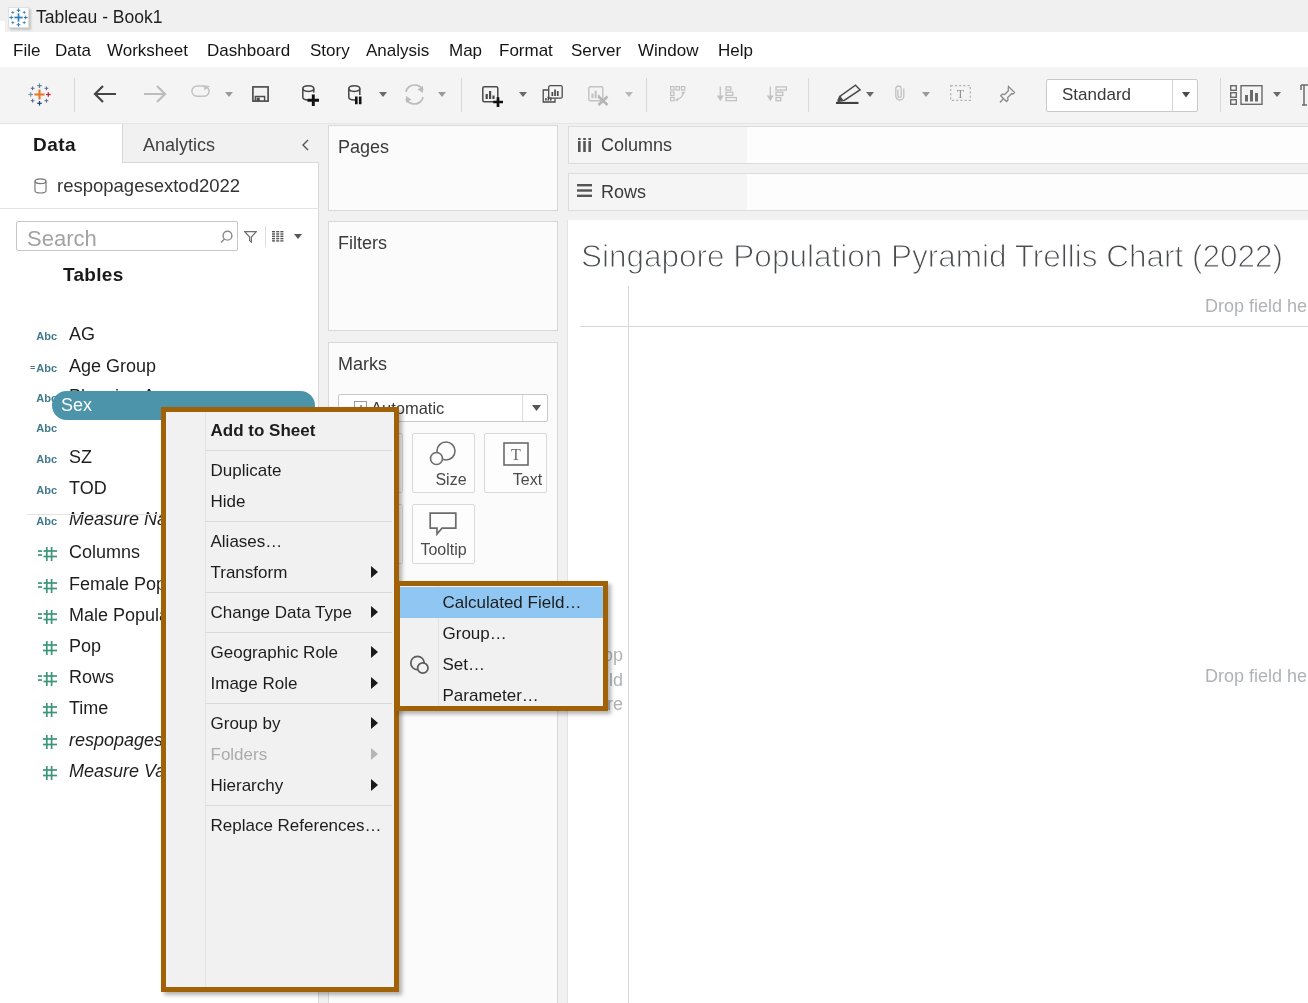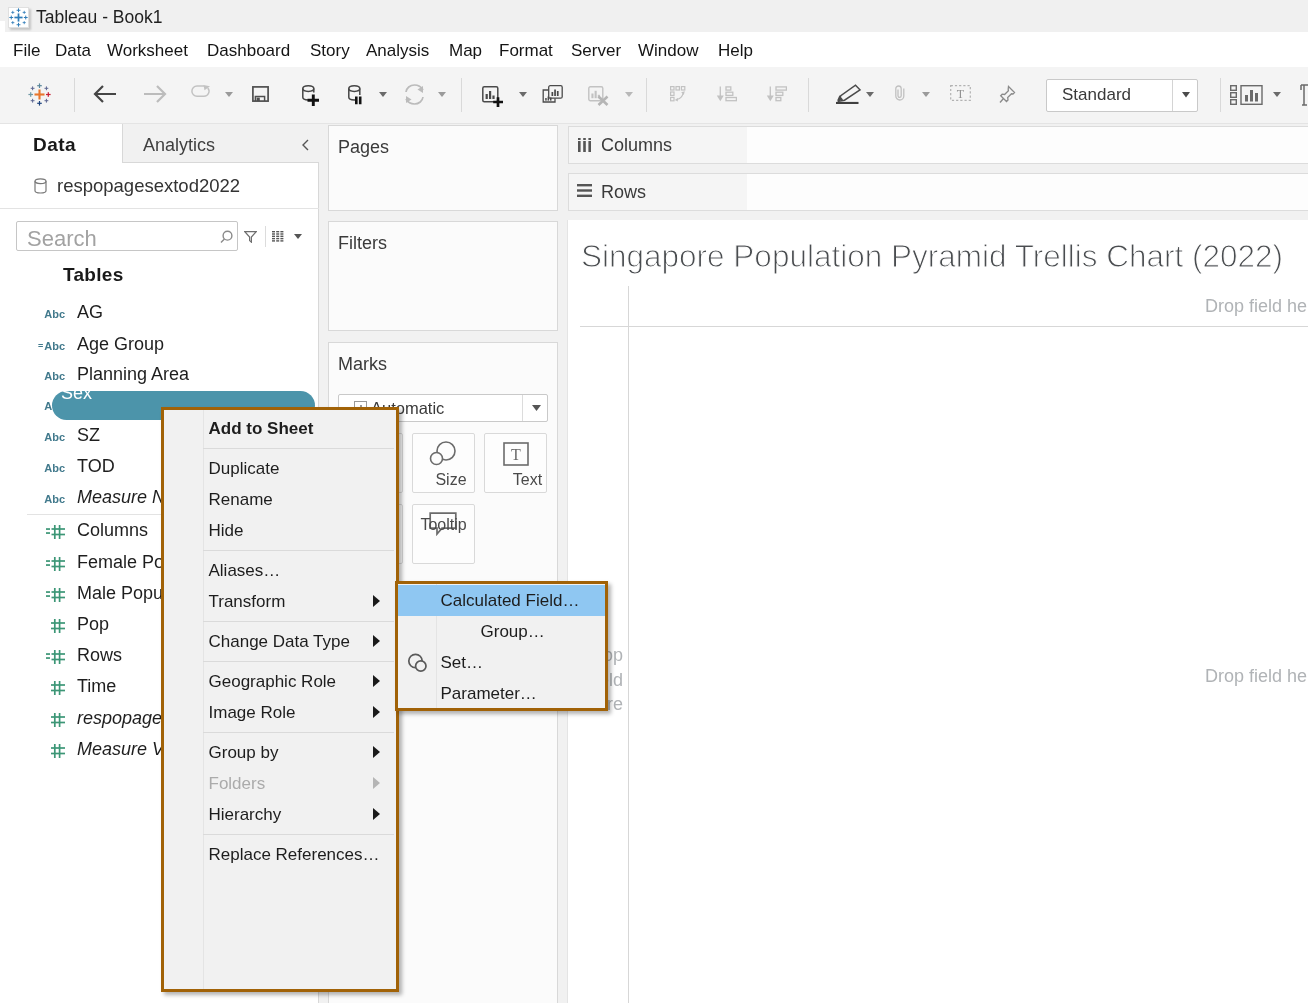--- a/index.html
+++ b/index.html
@@ -306,21 +306,21 @@
       <rect x="8.4" y="9.2" width="3" height="1.4"></rect>
   </g>
 </svg>
 <svg class="abs" style="left:294px;top:234px;" width="8" height="5" viewBox="0 0 8 5">
     <polygon points="0,0 8,0 4,5" fill="#555"></polygon>
   </svg>
 
 <div class="abs" style="left:33px;top:264px;font-size:19px;font-weight:bold;letter-spacing:0.3px;color:#191919;margin-left:30px;">Tables</div>
 
 <style>
-  .fld { position:absolute; left:16px; width:270px; height:31px; }
+  .fld { position:absolute; left:8px; width:270px; height:31px;margin-top:22px; }
   .fld .ic { position:absolute; left:27px; width:22px; top:0; height:31px; display:flex; align-items:center; justify-content:flex-end; }
   .fld .tx { position:absolute; left:61px; top:4px; font-size:18px; color:#1e1e1e; white-space:nowrap; }
   .abc { font-size:11px; font-weight:bold; color:#41798c; letter-spacing:0; }
   .eq  { font-size:9px; font-weight:bold; margin-right:1px; position:relative; top:-1px; }
   .it { font-style:italic; }
 </style>
 <div class="fld" style="top:298px;">
     <span class="ic">
       <span class="abc">Abc</span>
     </span>
@@ -518,21 +518,21 @@
   </svg>
 <div class="mlbl" style="left:412px;top:471px;padding-left:15px;">Size</div>
 <svg class="abs" style="left:503px;top:442px;" width="26" height="24" viewBox="0 0 26 24">
     <rect x="1" y="1" width="24" height="22" fill="none" stroke="#6b6b6b" stroke-width="1.6"></rect>
     <text x="13" y="18" font-size="16" font-family="Liberation Serif, serif" fill="#6b6b6b" text-anchor="middle">T</text>
   </svg>
 <div class="mlbl" style="left:496px;top:471px;">Text</div>
 <svg class="abs" style="left:429px;top:512px;" width="28" height="24" viewBox="0 0 28 24">
     <path d="M1.2 1.2 H26.8 V16.2 H13 L8 22 V16.2 H1.2 Z" fill="none" stroke="#6b6b6b" stroke-width="1.7"></path>
   </svg>
-<div class="mlbl" style="left:412px;top:516px;">Tooltip</div>
+<div class="mlbl" style="left:412px;top:541px;">Tooltip</div>
 
 <div class="abs" style="left:568px;top:126px;width:740px;height:38px;background:#f5f5f5;border:1px solid #dcdcdc;border-right:none;"></div>
 <div class="abs" style="left:747px;top:127px;width:561px;height:36px;background:#fdfdfd;"></div>
 <svg class="abs" style="left:578px;top:138px;" width="13" height="14" viewBox="0 0 13 14">
     <g fill="#555">
       <rect x="0" y="3" width="2.6" height="11"></rect>
       <rect x="5.2" y="3" width="2.6" height="11"></rect>
       <rect x="10.4" y="3" width="2.6" height="11"></rect>
       <rect x="0" y="0" width="2.6" height="2"></rect>
       <rect x="5.2" y="0" width="2.6" height="2"></rect>
@@ -554,24 +554,24 @@
 <div class="abs" style="left:568px;top:220px;width:740px;height:783px;background:#fff;"></div>
 <div class="abs" style="left:581px;top:238px;font-size:31.5px;color:#4a4d50;-webkit-text-stroke:1px #ffffff;">Singapore Population Pyramid Trellis Chart (2022)</div>
 <div class="abs" style="left:567px;top:220px;width:1px;height:783px;background:#e4e4e4;"></div>
 <div class="abs" style="left:628px;top:286px;width:1px;height:717px;background:#d7d7d7;"></div>
 <div class="abs" style="left:580px;top:326px;width:728px;height:1px;background:#d7d7d7;"></div>
 <div class="abs" style="left:1205px;top:296px;font-size:18px;color:#b0b3b6;white-space:nowrap;">Drop field here</div>
 <div class="abs" style="left:1205px;top:666px;font-size:18px;color:#b0b3b6;white-space:nowrap;">Drop field here</div>
 <div class="abs" style="left:573px;top:643px;width:50px;text-align:right;font-size:18px;line-height:24.5px;color:#b0b3b6;">Drop<br>field<br>here</div>
 
 <div class="abs" style="left:52px;top:391px;width:263px;height:29px;border-radius:14.5px;background:#4c94aa;"></div>
-<div class="abs" style="left:61px;top:383px;font-size:18px;color:#fff;">Sex</div>
+<div class="abs" style="left:61px;top:395px;font-size:18px;color:#fff;">Sex</div>
 
 <style>
-  .menu { position:absolute; background:#f1f1f1; border:3px solid #a16207; box-shadow:3px 3px 4px rgba(0,0,0,.3); z-index:10;text-align:right; }
+  .menu { position:absolute; background:#f1f1f1; border:5px solid #a16207; box-shadow:3px 3px 4px rgba(0,0,0,.3); z-index:10;text-align:right; }
   .mi { position:relative; height:31px; font-size:17px; color:#1d1d1d; }
   .mi .t { position:absolute; left:44.5px; top:6px; white-space:nowrap; }
   .mi .arr { position:absolute; right:16px; top:9px; width:0; height:0; border-left:7px solid #1a1a1a; border-top:6.5px solid transparent; border-bottom:6.5px solid transparent; }
   .mi.dis { color:#ababab; }
   .mi.dis .arr { border-left-color:#b5b5b5; }
   .mi.hl { background:#8fc7f2; }
   .msep { height:9px; position:relative; }
   .msep::after { content:""; position:absolute; left:38.5px; right:2px; top:4px; height:1px; background:#dadada; }
   .gut { position:absolute; left:38.5px; top:0; bottom:0; width:1px; background:#e4e4e4; }
 </style>
@@ -579,23 +579,20 @@
   <div class="gut"></div>
   <div style="height:3px;"></div>
   <div class="mi" style="font-weight:bold;">
       <span class="t">Add to Sheet</span>
     </div>
   <div class="msep"></div>
   <div class="mi">
       <span class="t">Duplicate</span>
     </div>
   <div class="mi">
-      <span class="t">Rename</span>
-    </div>
-  <div class="mi">
       <span class="t">Hide</span>
     </div>
   <div class="msep"></div>
   <div class="mi">
       <span class="t">Aliases…</span>
     </div>
   <div class="mi">
       <span class="t">Transform</span>
       <span class="arr"></span>
     </div>
@@ -632,21 +629,21 @@
     </div>
 </div>
 
 <div class="menu" id="submenu" style="left:395px;top:581px;width:213px;height:130px;z-index:11;">
   <div class="gut" style="left:38px;"></div>
   <div style="height:1px;"></div>
   <div class="mi hl">
       <span class="t" style="left:42.5px;">Calculated Field…</span>
     </div>
   <div class="mi">
-      <span class="t" style="left:42.5px;margin-left:40px;">Group…</span>
+      <span class="t" style="left:42.5px;">Group…</span>
     </div>
   <div class="mi">
       <span class="t" style="left:42.5px;">Set…</span>
     <svg style="position:absolute;left:8px;top:6px;" width="24" height="21" viewBox="0 0 24 21">
         <circle cx="9.5" cy="8" r="6.7" fill="none" stroke="#5a5a5a" stroke-width="1.7"></circle>
         <circle cx="14.8" cy="13" r="5.2" fill="#f1f1f1" stroke="#5a5a5a" stroke-width="1.7"></circle>
       </svg>
   </div>
   <div class="mi">
       <span class="t" style="left:42.5px;">Parameter…</span>

